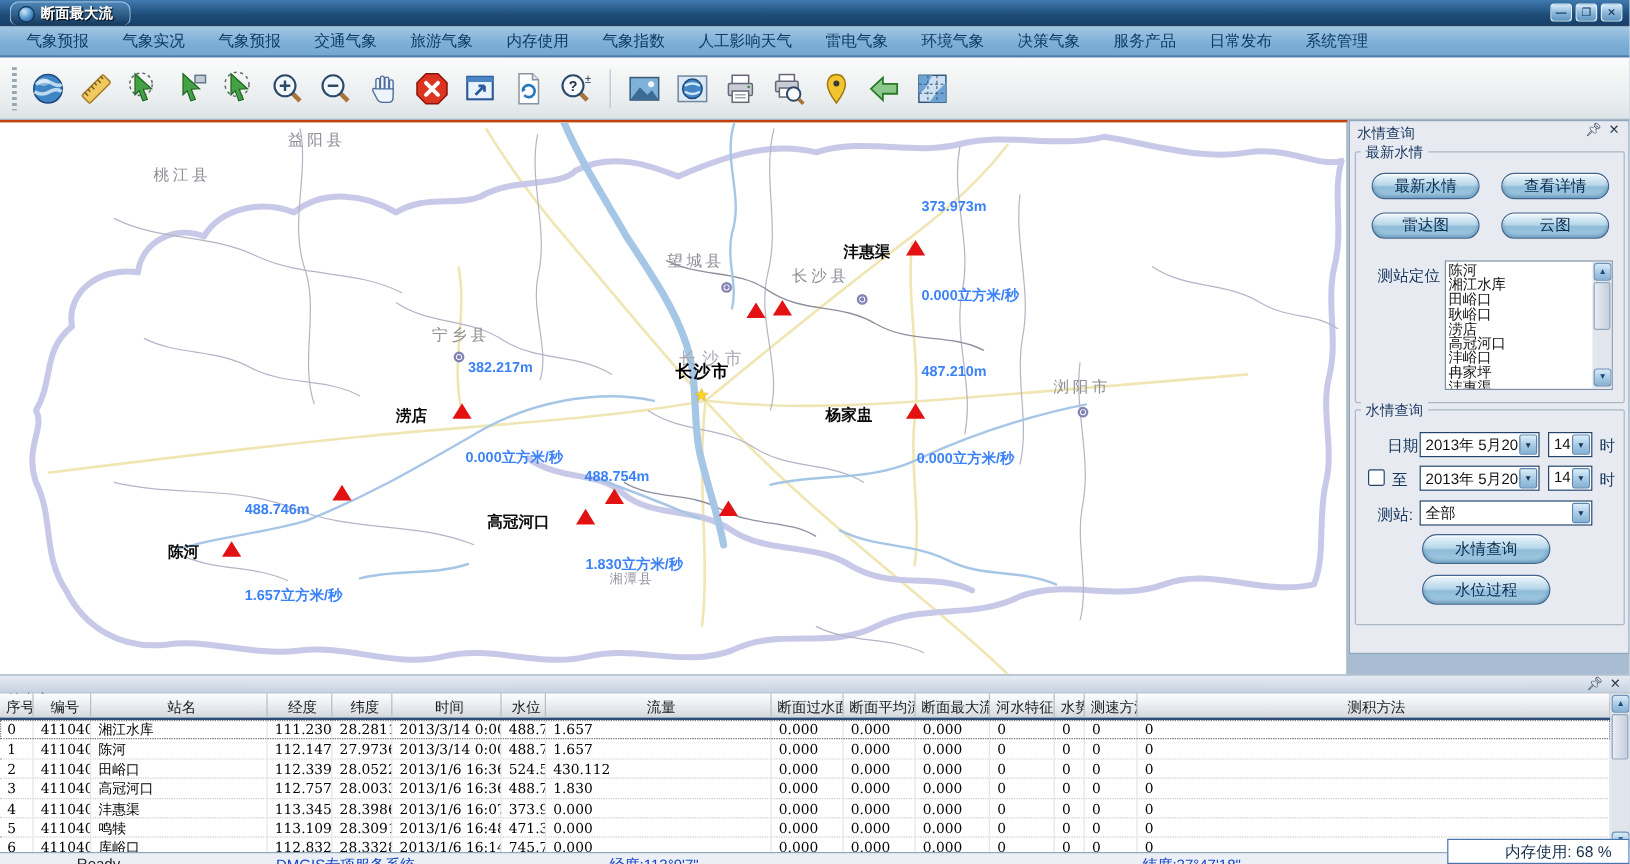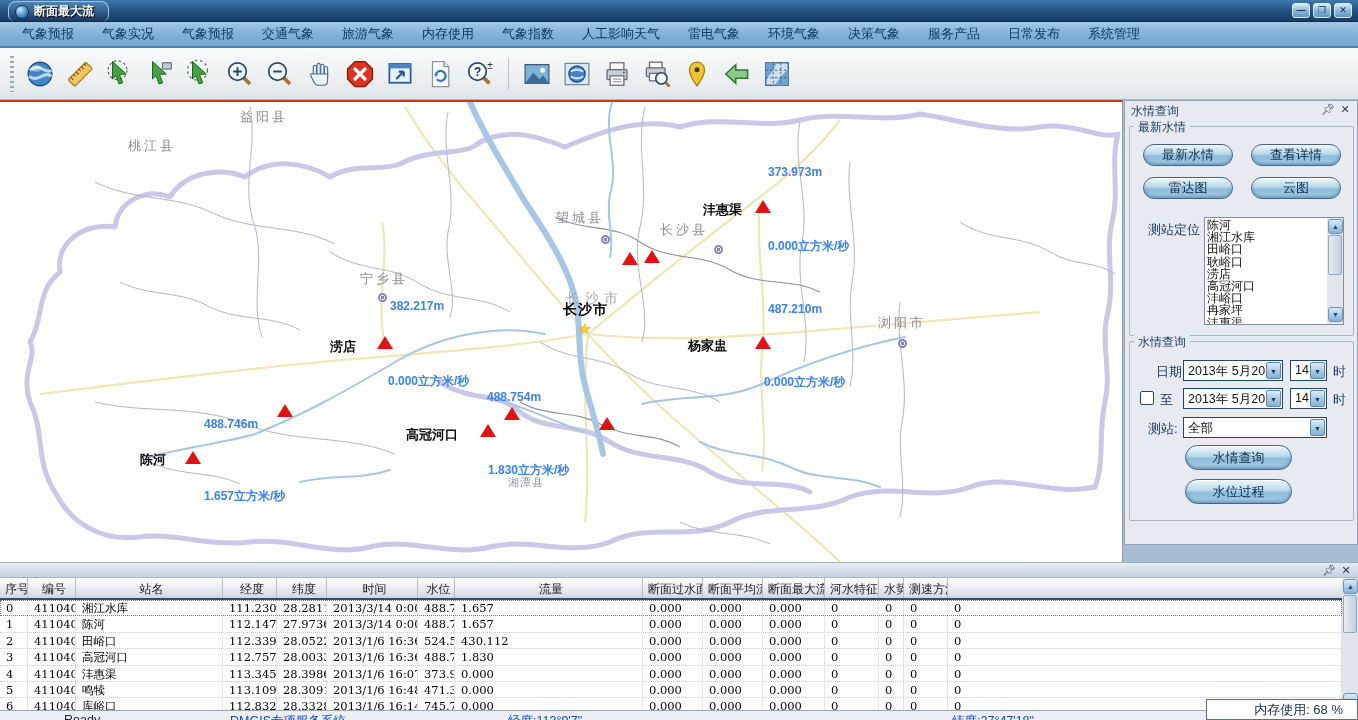--- a/index.html
+++ b/index.html
@@ -462,20 +462,21 @@
       <div class="th-cell" style="width: 50px;">纬度</div>
       <div class="th-cell" style="width: 91px;">时间</div>
       <div class="th-cell" style="width: 37px;">水位</div>
       <div class="th-cell" style="width: 188px;">流量</div>
       <div class="th-cell" style="width: 60px;">断面过水面</div>
       <div class="th-cell" style="width: 60px;">断面平均流</div>
       <div class="th-cell" style="width: 62px;">断面最大流</div>
       <div class="th-cell" style="width: 54px;">河水特征码</div>
       <div class="th-cell" style="width: 25px;">水势</div>
       <div class="th-cell" style="width: 44px;">测速方法</div>
+      <div class="th-cell" style="width: auto; flex: 1 1 0%;">测积方法</div>
     </div>
   <div class="trows" id="table-rows">
       <div class="tr-row focused">
         <div class="td-cell" style="width: 28px;">0</div>
         <div class="td-cell" style="width: 48px;">41104002</div>
         <div class="td-cell" style="width: 147px;">湘江水库</div>
         <div class="td-cell" style="width: 54px;">111.230000</div>
         <div class="td-cell" style="width: 50px;">28.281111</div>
         <div class="td-cell" style="width: 91px;">2013/3/14 0:00:00</div>
         <div class="td-cell" style="width: 37px;">488.746</div>

